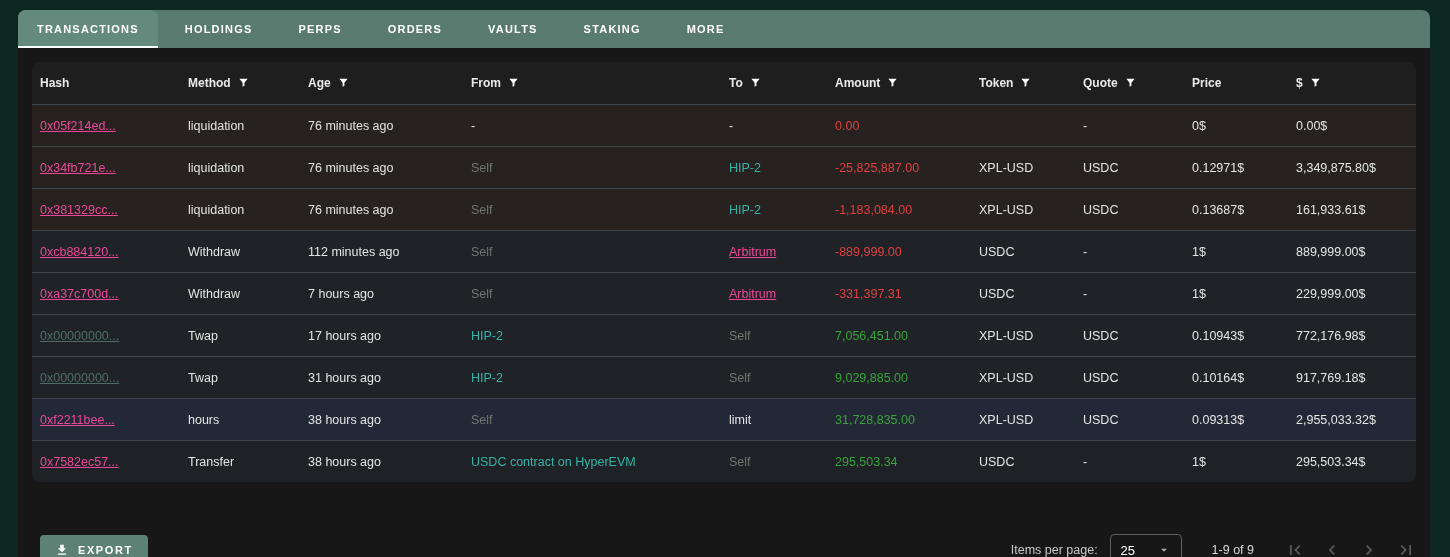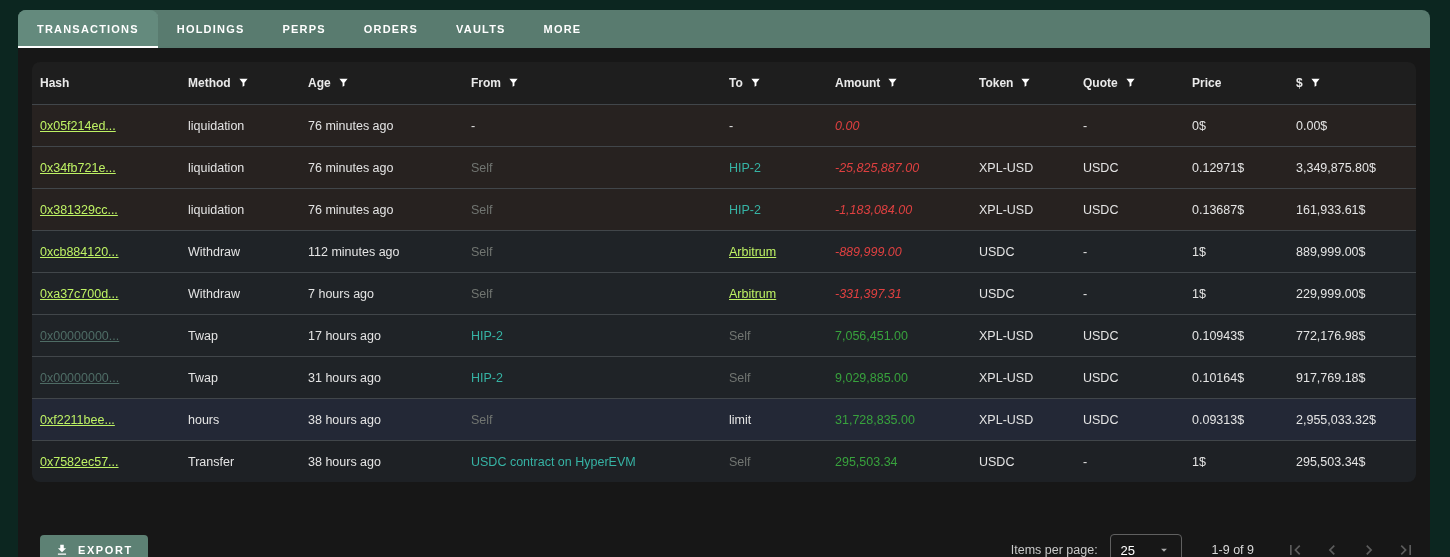--- a/index.html
+++ b/index.html
@@ -8,21 +8,21 @@
     background:#0c2620;
     font-family:"Liberation Sans", sans-serif;
     -webkit-font-smoothing:antialiased;
   }
   .page{position:relative;width:1450px;height:557px;}
 
   
   .tab-bar{
     position:absolute;left:18px;right:20px;top:10px;height:38px;
     background:#597b6f;border-radius:8px 8px 0 0;
-    display:flex;align-items:stretch;
+    display:flex;align-items:stretch;gap:8px;
   }
   .tab{
     display:flex;align-items:center;padding:0 19px;
     color:#fff;font-size:11px;font-weight:bold;letter-spacing:1.2px;
     cursor:pointer;white-space:nowrap;
   }
   .tab.active{
     background:#648a7d;border-radius:8px 8px 0 0;
     box-shadow:inset 0 -2px 0 0 #ffffff;
   }
@@ -45,23 +45,23 @@
   th .funnel{margin-left:7px;vertical-align:-1px;cursor:pointer;}
   tbody tr{border-top:1px solid #41464a;}
   tbody td{
     height:41px;padding:0 0 0 8px;font-size:12.5px;
     vertical-align:middle;white-space:nowrap;overflow:hidden;
     color:#e4e4e4;
   }
   .c-plain{color:#e4e4e4;}
   .c-muted{color:#717571;}
   .c-teal{color:#36b3a4;cursor:pointer;}
-  .c-link{color:#bef264;text-decoration:underline;cursor:pointer;}
+  .c-link{color:#ec4899;text-decoration:underline;cursor:pointer;}
   .c-dim-link{color:#4e6c65;text-decoration:underline;cursor:pointer;}
-  .c-red{color:#df4040;font-style:italic;}
+  .c-red{color:#df4040;}
   .c-green{color:#38a23d;}
 
   
   .card-footer{
     position:absolute;left:14px;right:6px;bottom:0;height:48px;
     display:flex;align-items:center;justify-content:space-between;gap:28px;
   }
   .export-btn{
     display:flex;align-items:center;gap:9px;
     background:#5d8174;color:#fff;border:none;border-radius:4px;
@@ -85,20 +85,21 @@
 </head>
 <body>
 
 <div class="page">
   <nav class="tab-bar">
       <div class="tab active">TRANSACTIONS</div>
       <div class="tab">HOLDINGS</div>
       <div class="tab">PERPS</div>
       <div class="tab">ORDERS</div>
       <div class="tab">VAULTS</div>
+      <div class="tab">STAKING</div>
       <div class="tab">MORE</div>
     </nav>
 
   <section class="card">
     <div class="table-wrap">
       <table>
         <colgroup>
           <col style="width:148px">
             <col style="width:120px">
             <col style="width:163px">

